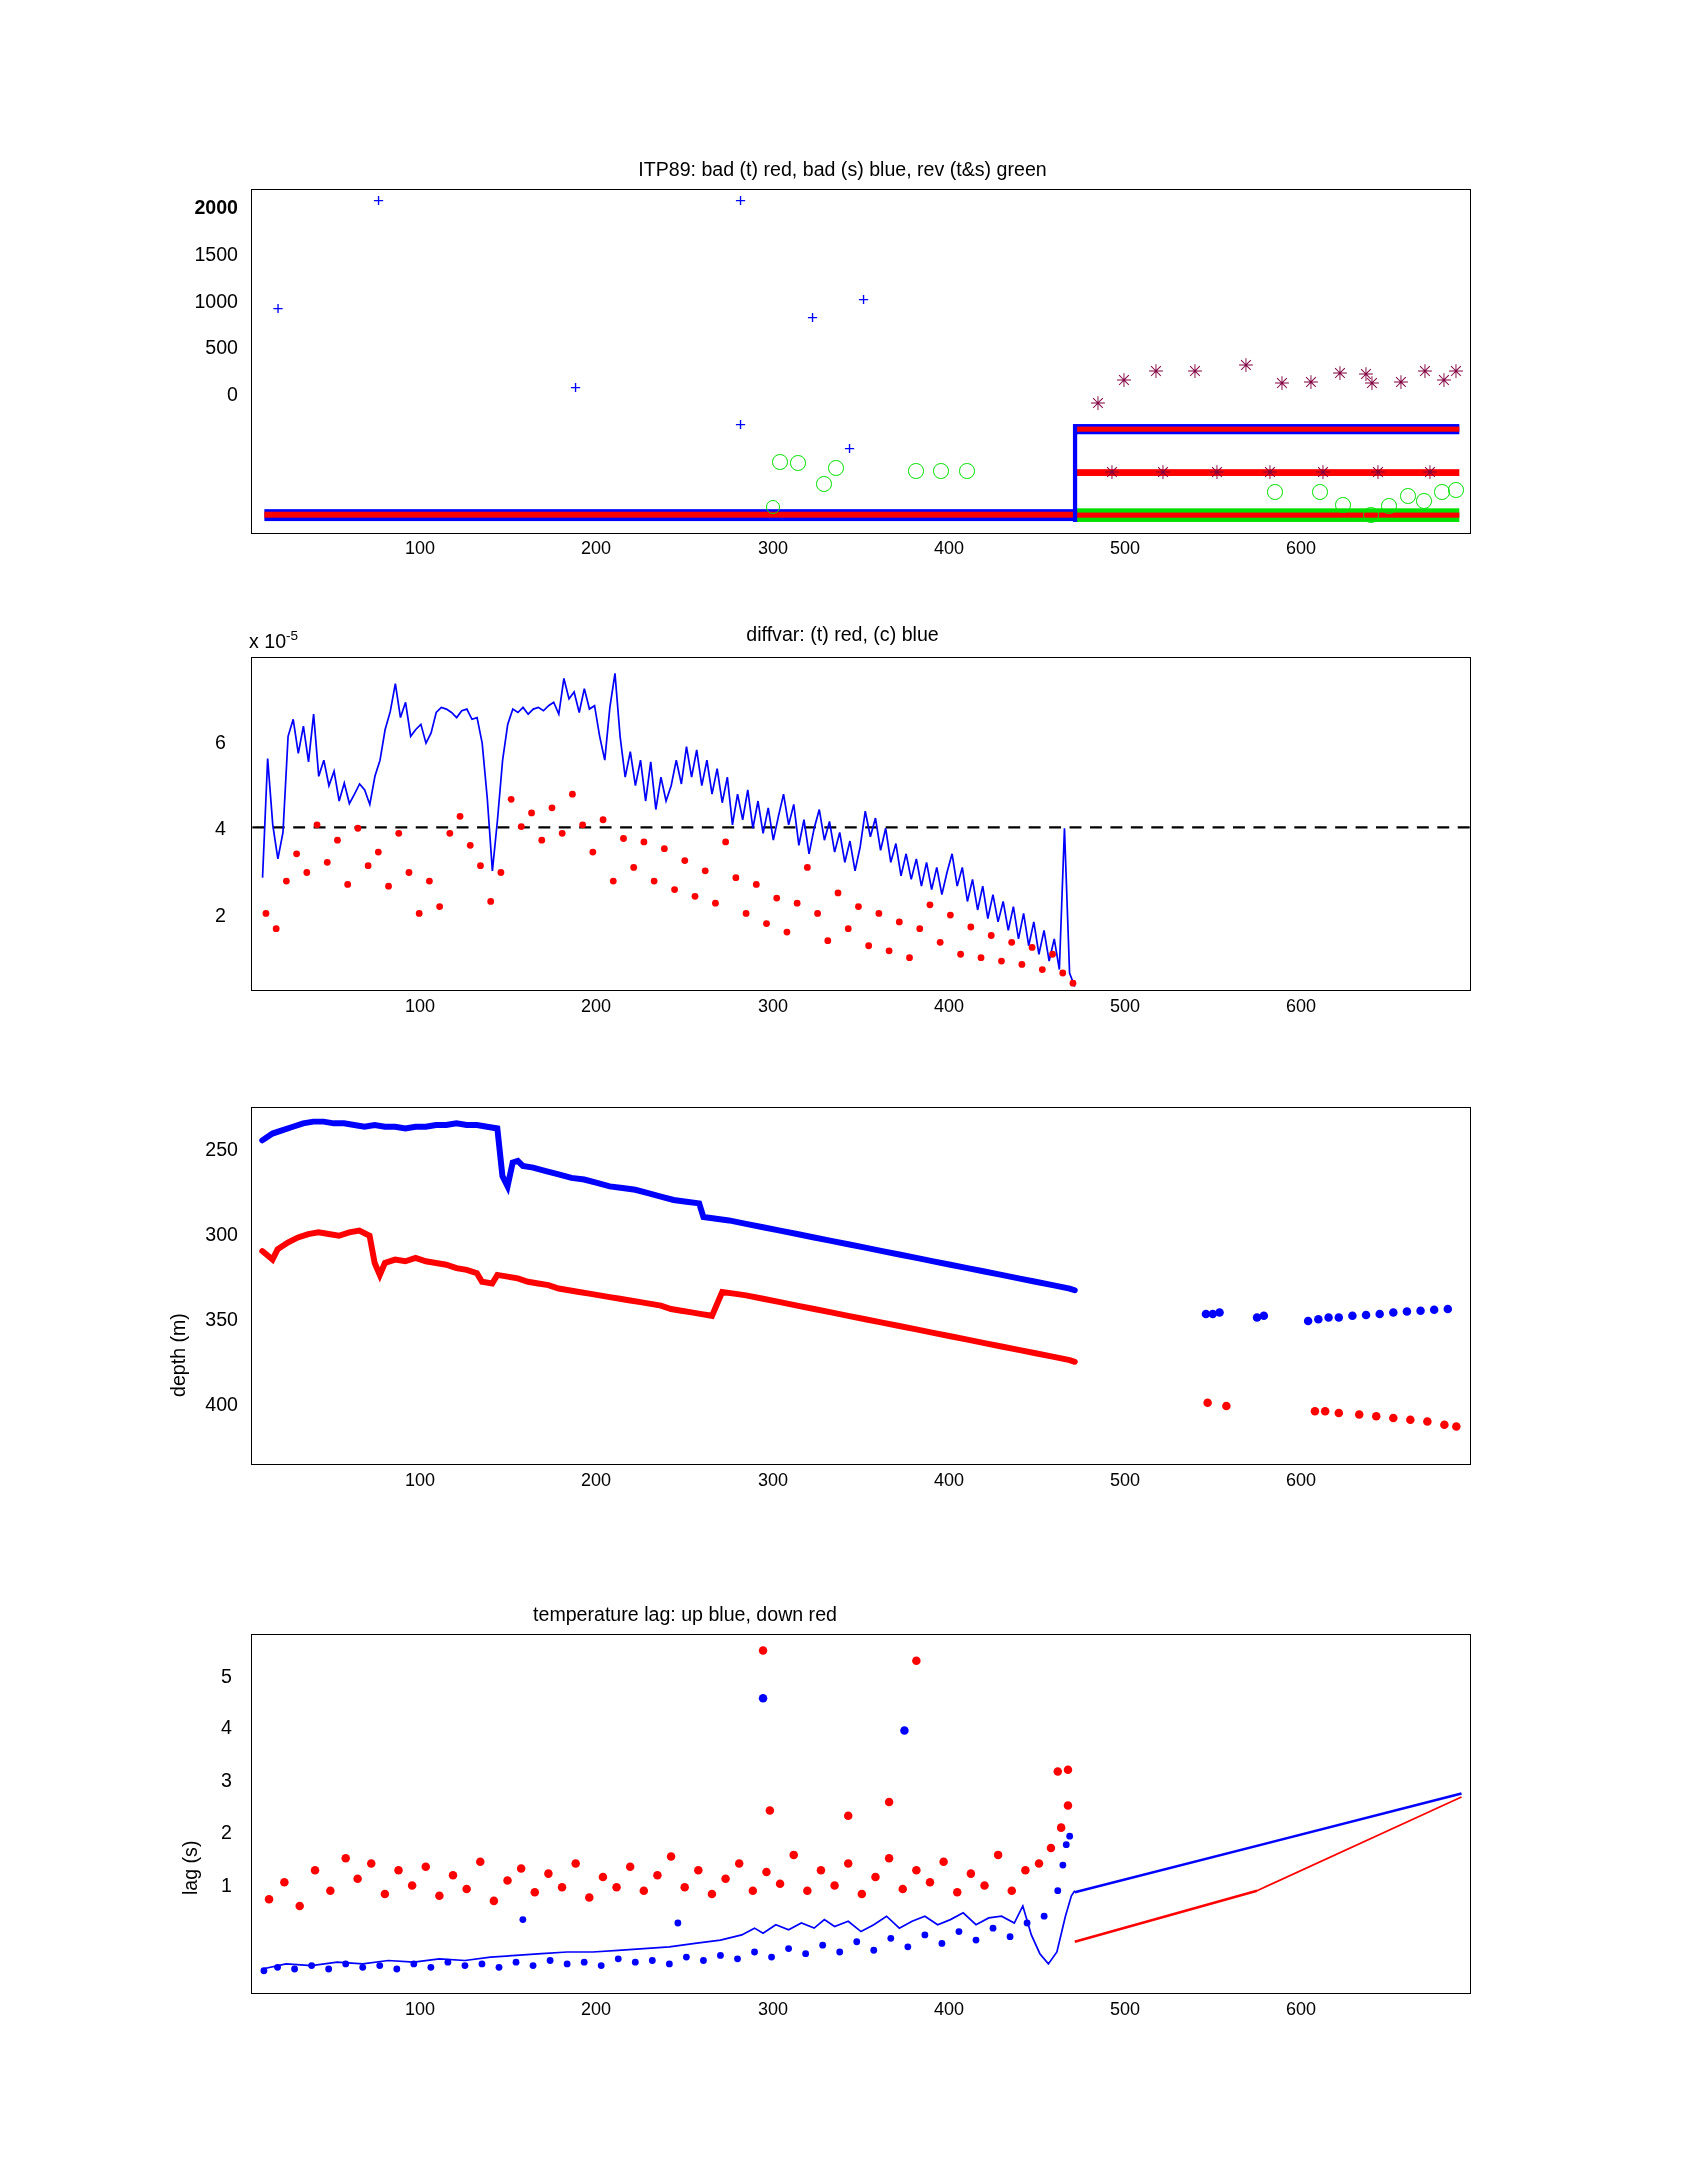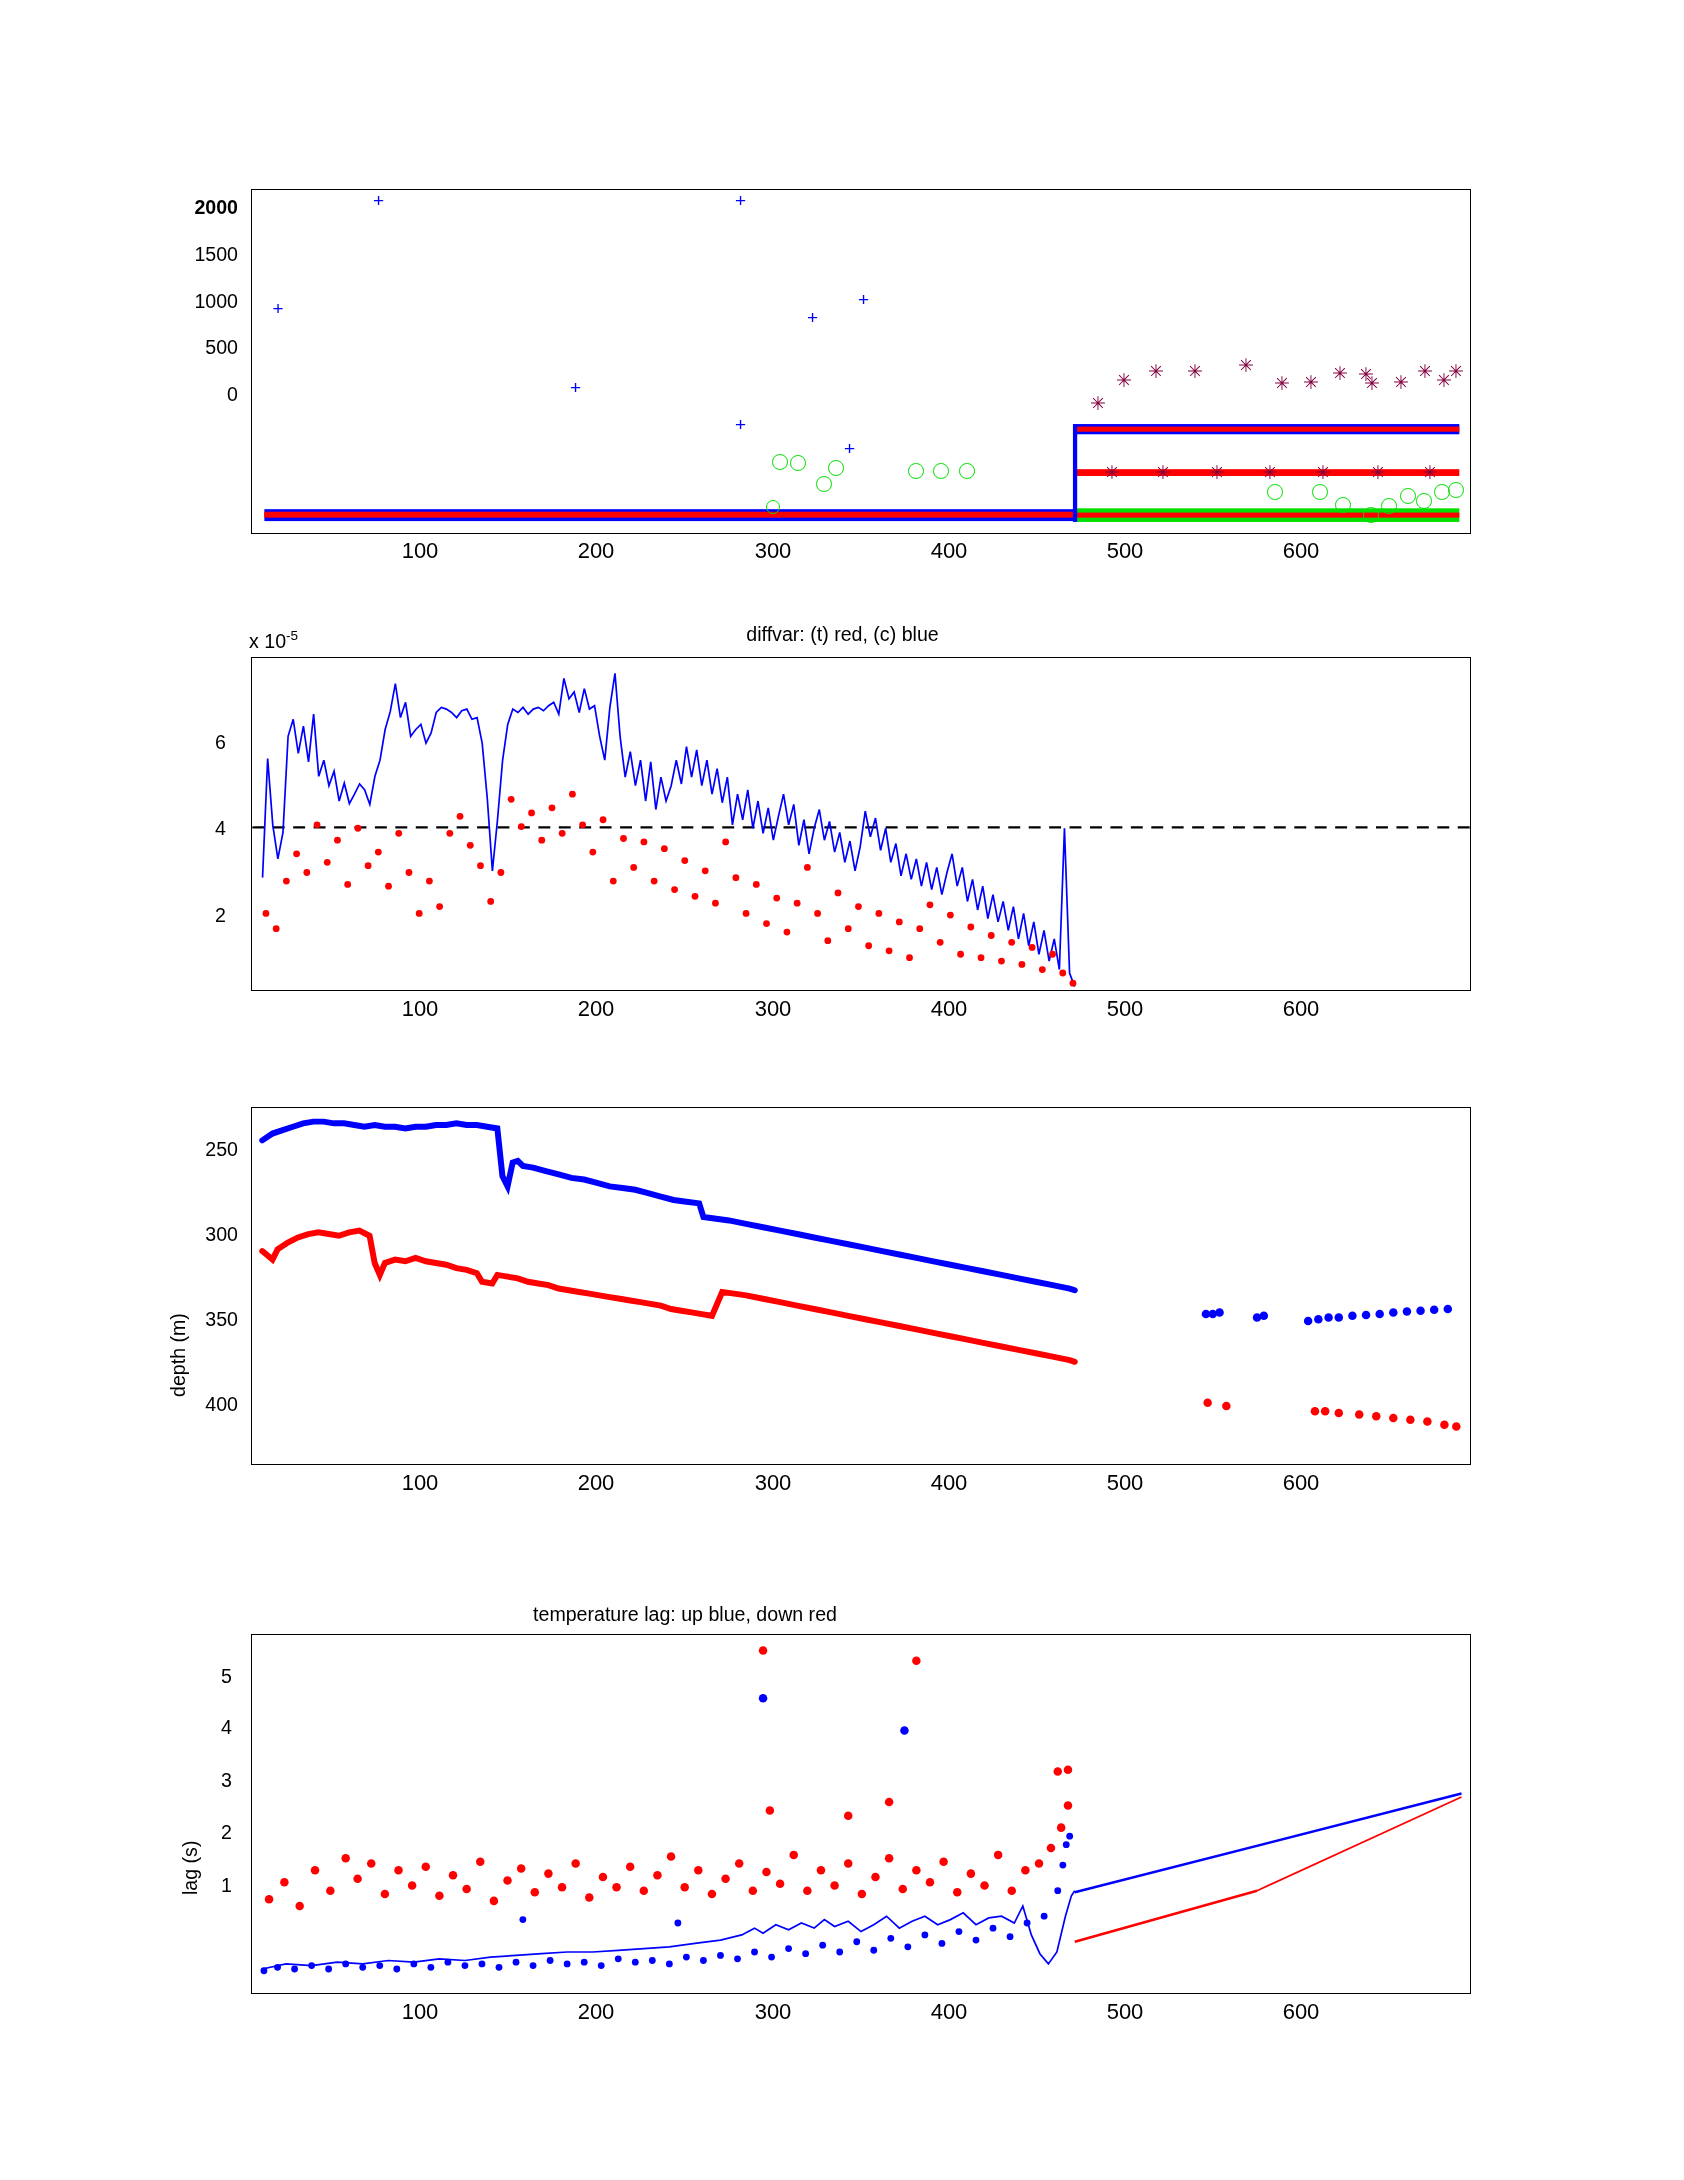--- a/index.html
+++ b/index.html
@@ -4,33 +4,34 @@
 <style>
   html,body{margin:0;padding:0;background:#ffffff;}
   body{width:1685px;height:2181px;font-family:"Liberation Sans",sans-serif;color:#000;}
   .page{position:relative;width:1685px;height:2181px;background:#fff;}
 
   .panel{position:absolute;}
   .plotbox{position:absolute;border:0.9px solid #000;background:#fff;overflow:hidden;}
   .title{position:absolute;width:100%;text-align:center;font-size:19.6px;color:#000;}
   .ylab{position:absolute;font-size:19.6px;transform-origin:left top;transform:rotate(-90deg);white-space:nowrap;}
   .ytick{position:absolute;font-size:19.6px;text-align:right;white-space:nowrap;}
-  .xtick{position:absolute;font-size:22px;text-align:center;white-space:nowrap;}
+  .xtick{position:absolute;font-size:18px;text-align:center;white-space:nowrap;}
   .expo{position:absolute;font-size:19.6px;white-space:nowrap;}
   .plusmark{position:absolute;color:#0000ff;font-size:19px;line-height:19px;font-family:"Liberation Sans",sans-serif;}
   .starmark{position:absolute;color:#800040;font-size:19px;line-height:19px;}
   .circmark{position:absolute;border:1.7px solid #00e000;border-radius:50%;background:transparent;}
   svg.overlay{position:absolute;left:0;top:0;overflow:visible;}
 </style>
 </head>
 <body>
 
 <div class="page">
 
   <div class="panel" style="left:0;top:0;width:1685px;height:579px;">
+    <div class="title" style="left:0;top:158px;">ITP89: bad (t) red, bad (s) blue, rev (t&amp;s) green</div>
 
     <div class="plotbox" style="left:251px;top:189px;width:1218px;height:343px;">
       <svg class="overlay" width="1218" height="343" viewBox="0 0 1430 403">
 
         <g>
           <rect x="12" y="608" width="0" height="0"></rect>
         </g>
 
         <rect x="14" y="375" width="952" height="14" fill="#0000ff"></rect>
         <rect x="14" y="378" width="952" height="7" fill="#ff0000"></rect>

